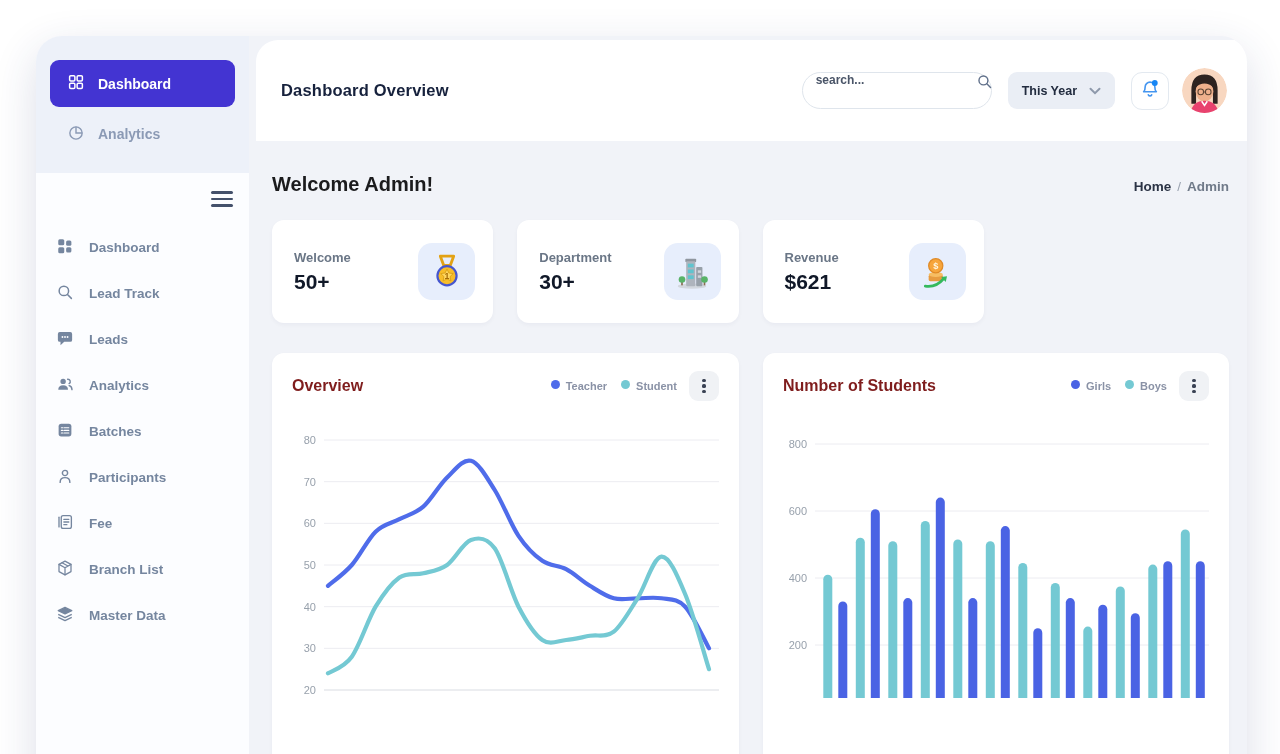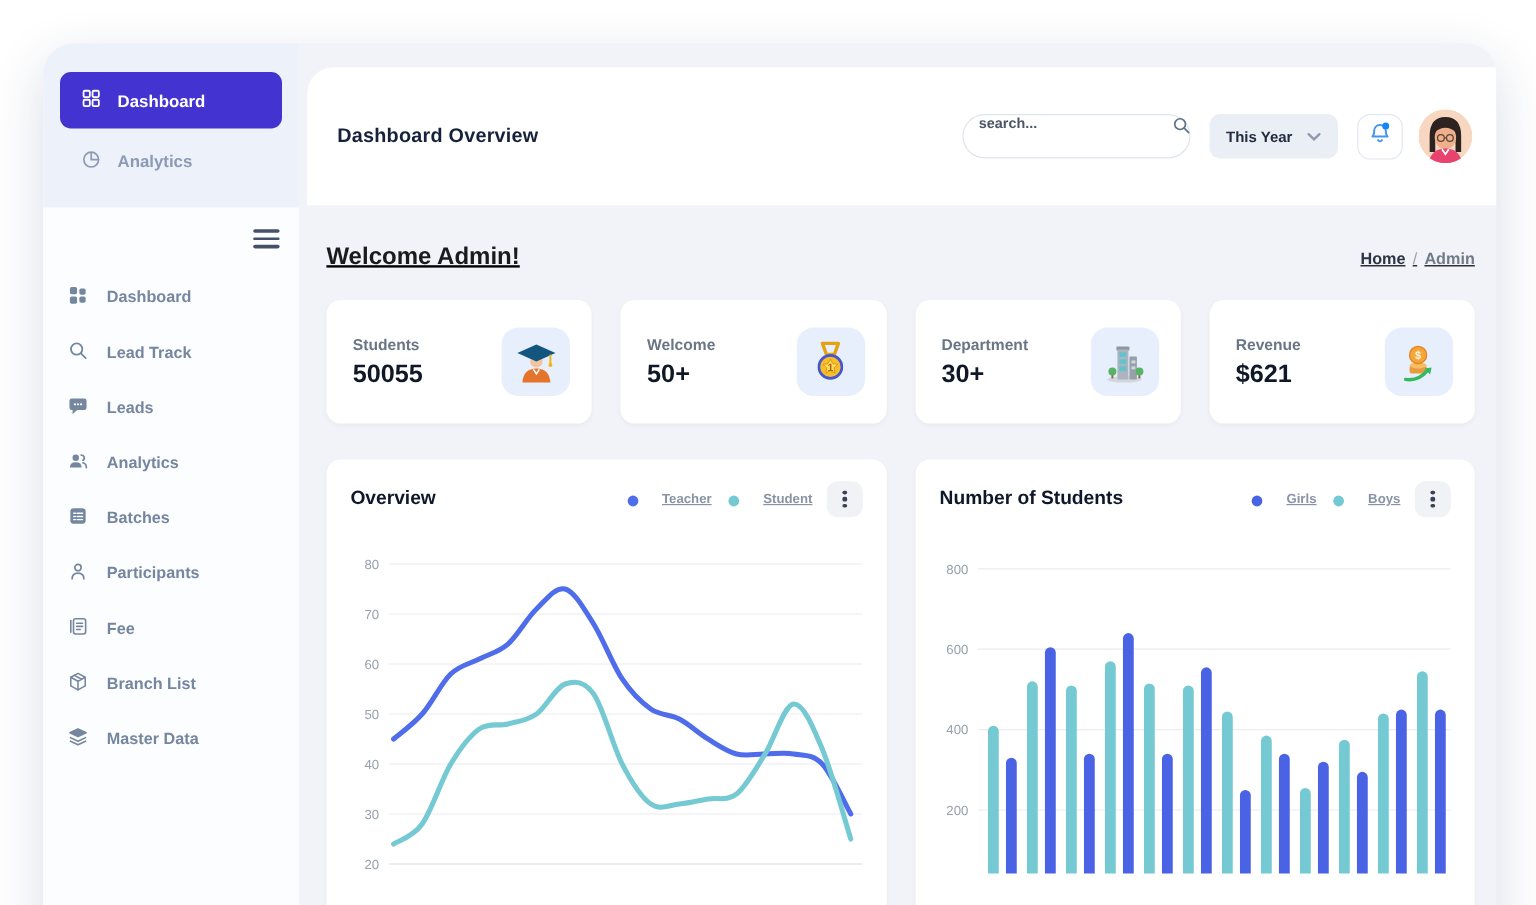--- a/index.html
+++ b/index.html
@@ -22,61 +22,61 @@
   .sidebar-body { flex:1; background:#fcfdff; padding-top:12px; }
   .hamburger { width:22px; margin:6px 16px 18px auto; cursor:pointer; }
   .hamburger span { display:block; height:2.6px; background:#44516b; border-radius:2px; margin:4px 0; }
   .menu { margin-top:16px; }
   .menu-item { display:flex; align-items:center; gap:15px; height:46px; padding:0 0 0 20px;
                color:#75869f; font-size:13.5px; font-weight:700; cursor:pointer; }
   .menu-item svg { flex:0 0 18px; }
 
   
   .main { flex:1; min-width:0; display:flex; flex-direction:column; }
-  .header-card { margin:20px 0 0 7px; background:#ffffff; border-radius:22px 0 0 0;
-                 height:115px; display:flex; align-items:center; padding:0 20px 0 25px; }
+  .header-card { margin:4px 0 0 7px; background:#ffffff; border-radius:22px 0 0 0;
+                 height:101px; display:flex; align-items:center; padding:0 20px 0 25px; }
   .page-title { font-size:16.5px; font-weight:800; color:#16213c; letter-spacing:.2px; }
   .header-right { margin-left:auto; display:flex; align-items:center; }
   .search-box { width:190px; height:37px; border:1.5px solid #dfe5ec; border-radius:19px;
                 display:flex; align-items:flex-start; padding:0 13px; background:#fff; }
   .search-box input { border:none; outline:none; flex:1; font-size:12px; color:#3c4657;
                       font-family:inherit; font-weight:600; background:transparent; }
   .search-box input::placeholder { color:#4a5568; }
   .year-select { margin-left:16px; height:37px; background:#eaeef5; border-radius:9px;
                  display:flex; align-items:center; gap:12px; padding:12px 14px;
                  font-size:12.5px; font-weight:700; color:#222c3f; cursor:pointer; }
   .bell-btn { margin-left:16px; width:38px; height:38px; border:1.5px solid #e3e9f0;
               border-radius:11px; background:#fff; display:flex; align-items:center;
               justify-content:center; cursor:pointer; position:relative; }
   .avatar { margin-left:13px; width:45px; height:45px; border-radius:50%; overflow:hidden;
             cursor:pointer; flex:0 0 45px; }
 
   .content { flex:1; padding:0 18px 0 23px; }
-  .welcome-row { margin-top:32px; display:flex; align-items:baseline; justify-content:space-between;text-decoration:underline; }
+  .welcome-row { margin-top:32px; display:flex; align-items:baseline; justify-content:space-between; }
   .welcome-title { font-size:20px; font-weight:800; color:#1b1b1d; }
   .breadcrumb { font-size:13.5px; font-weight:700; color:#2b3345; }
   .breadcrumb .sep { color:#9aa2af; font-weight:400; margin:0 6px; }
   .breadcrumb .crumb-current { color:#707a89; }
 
   .stats-row { margin-top:24px; display:grid; grid-template-columns:repeat(4,1fr); gap:24px; }
   .stat-card { background:#fff; border-radius:12px; height:103px; padding:0 18px 0 22px;
                display:flex; align-items:center; justify-content:space-between;
                box-shadow:0 2px 4px rgba(20,30,70,.04); }
   .stat-label { font-size:13px; font-weight:600; color:#6a7686; }
   .stat-value { font-size:21px; font-weight:800; color:#101828; margin-top:5px; }
   .stat-icon { width:57px; height:57px; border-radius:14px; background:#e7eefc;
                display:flex; align-items:center; justify-content:center; }
 
   .charts-row { margin-top:30px; display:grid; grid-template-columns:1fr 1fr; gap:24px; align-items:start; }
   .chart-card { background:#fff; border-radius:12px; height:480px; padding:18px 20px;
                 box-shadow:0 2px 4px rgba(20,30,70,.04); }
   .chart-head { display:flex; align-items:center; }
-  .chart-title { font-size:16px; font-weight:800; color:#0f172a; }
+  .chart-title { font-size:16px; font-weight:800; color:#7f1d1d; }
   .legend { margin-left:auto; display:flex; align-items:center; gap:14px; }
-  .legend-item { display:flex; align-items:flex-end; gap:20px; font-size:11px; font-weight:600; color:#8a92a6;text-decoration:underline; }
+  .legend-item { display:flex; align-items:flex-start; gap:6px; font-size:11px; font-weight:600; color:#8a92a6; }
   .legend-dot { width:9px; height:9px; border-radius:50%; display:inline-block; }
   .kebab { margin-left:12px; width:30px; height:30px; border-radius:9px; background:#f0f2f5;
            display:flex; flex-direction:column; align-items:center; justify-content:center;
            gap:2.5px; cursor:pointer; }
   .kebab i { width:3.2px; height:3.2px; border-radius:50%; background:#3a4254; }
   .plot { margin-top:21px; height:276px; }
   .plot svg { display:block; }
   .tick { font-size:11px; fill:#98a1ac; font-family:"Liberation Sans", sans-serif; }
 </style>
 </head>
@@ -258,36 +258,20 @@
 
       <div class="welcome-row">
         <div class="welcome-title">Welcome Admin!</div>
         <div class="breadcrumb">
           <span>Home</span><span class="sep">/</span><span class="crumb-current">Admin</span>
         </div>
       </div>
 
       <div class="stats-row">
 
-        <div class="stat-card">
-          <div>
-            <div class="stat-label">Students</div>
-            <div class="stat-value">50055</div>
-          </div>
-          <div class="stat-icon">
-            <svg width="40" height="40" viewBox="0 0 48 48">
-              <path d="M10 44 q1 -14 14 -14 q13 0 14 14 z" fill="#e4742b"></path>
-              <path d="M21 31 l3 4.5 3 -4.5" fill="none" stroke="#fff" stroke-width="1.6"></path>
-              <circle cx="24" cy="23" r="6.2" fill="#f3c59e"></circle>
-              <path d="M24 6 L43 14.5 L24 23 L5 14.5 Z" fill="#12557f"></path>
-              <path d="M38 17 v8" stroke="#f0b51c" stroke-width="2" stroke-linecap="round"></path>
-              <circle cx="38" cy="26.5" r="2" fill="#f0b51c"></circle>
-            </svg>
-          </div>
-        </div>
 
         <div class="stat-card">
           <div>
             <div class="stat-label">Welcome</div>
             <div class="stat-value">50+</div>
           </div>
           <div class="stat-icon">
             <svg width="40" height="40" viewBox="0 0 48 48">
               <path d="M16 5 h16 l-4 11 h-8 z" fill="none" stroke="#e3a214" stroke-width="3.4" stroke-linejoin="round"></path>
               <circle cx="24" cy="28.5" r="11.5" fill="#f7bd2a" stroke="#4556cf" stroke-width="2.6"></circle>

